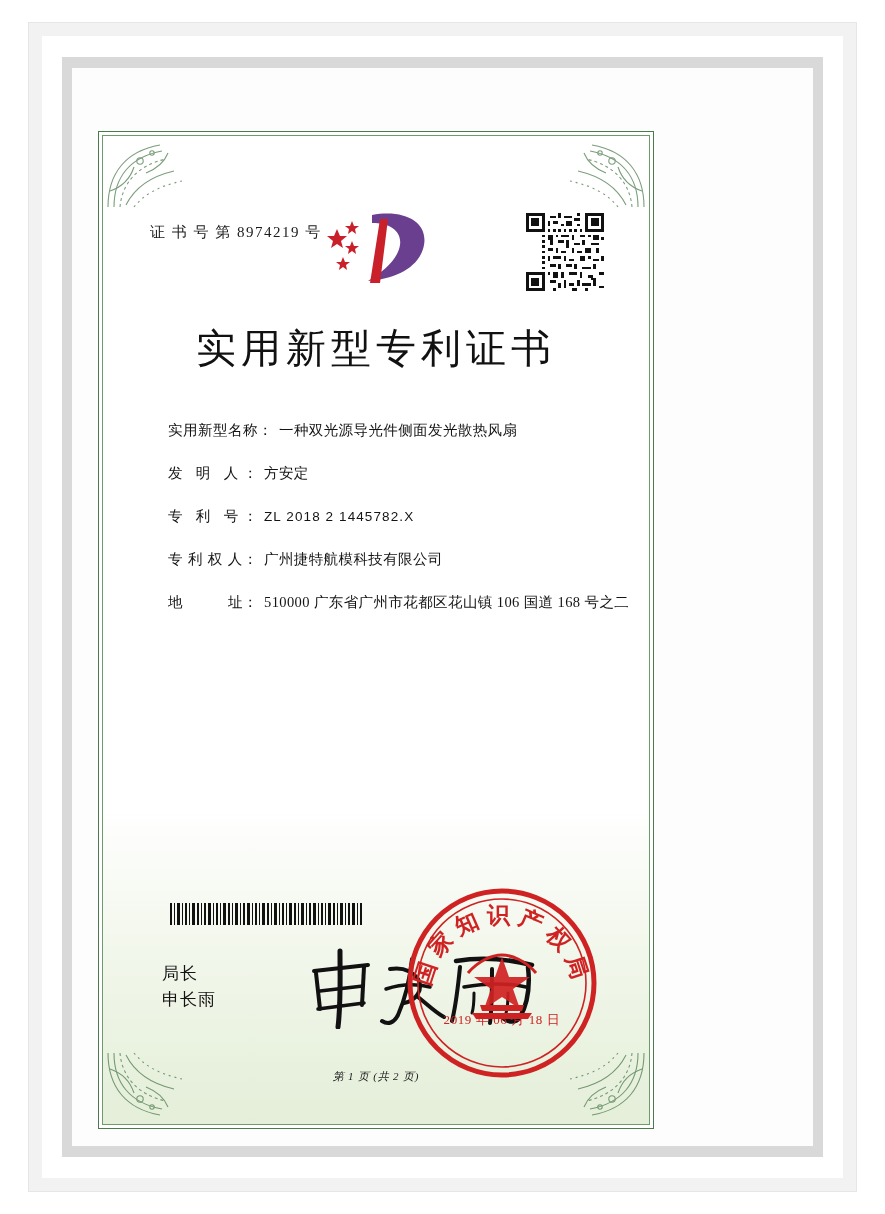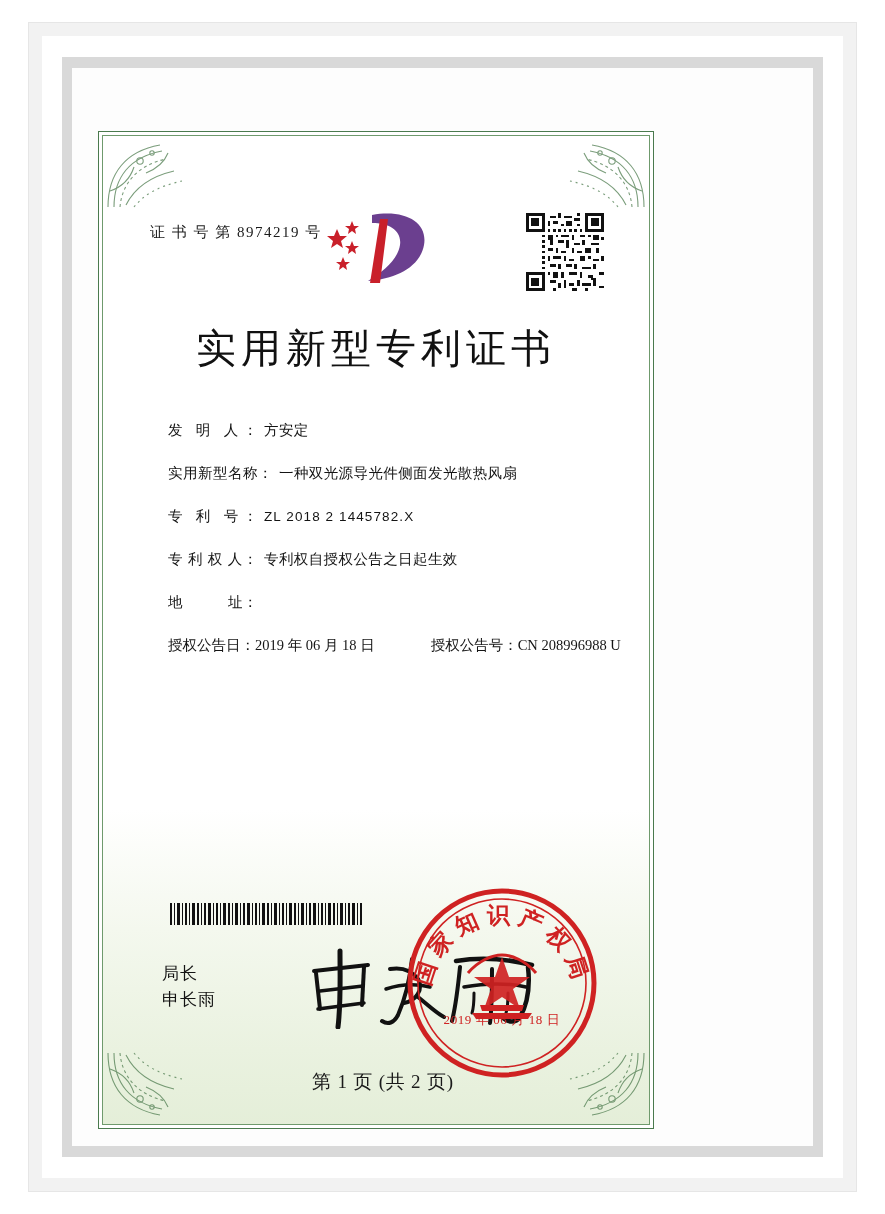--- a/index.html
+++ b/index.html
@@ -237,27 +237,28 @@
     width: 188px;
     text-align: center;
     font-size: 13px;
     color: #cf2222;
     letter-spacing: .6px;
   }
 
   
   .page-no {
     position: absolute;
-    left: 7px;
+    left: 0;
     width: 100%;
     top: 938px;
     text-align: center;
-    font-size: 19px;
+    font-size: 11px;
     color: #1a1a1a;
     letter-spacing: .8px;
+    font-style: italic;
   }
   .back-note {
     position: absolute;
     left: 0;
     width: 741px;
     top: 1013px;
     text-align: center;
     font-size: 13.5px;
     color: #1a1a1a;
     letter-spacing: 1px;
@@ -452,52 +453,45 @@
         <rect x="22" y="28" width="1" height="1"></rect>
           <rect x="24" y="24" width="2" height="1"></rect>
       </g>
     </svg>
 
     <div class="title">实用新型专利证书</div>
 
     <div class="fields">
 
       <div class="field">
+        <span class="lab">实用新型名称：</span>
+        <span class="val">一种双光源导光件侧面发光散热风扇</span>
+      </div>
+
+      <div class="field">
         <span class="lab spread">发 明 人：</span>
         <span class="val">方安定</span>
-      </div>
-
-      <div class="field">
-        <span class="lab">实用新型名称：</span>
-        <span class="val">一种双光源导光件侧面发光散热风扇</span>
       </div>
 
       <div class="field">
         <span class="lab spread">专 利 号：</span>
         <span class="val mono">ZL 2018 2 1445782.X</span>
       </div>
 
 
       <div class="field">
         <span class="lab spread">专 利 权 人：</span>
-        <span class="val">专利权自授权公告之日起生效</span>
+        <span class="val">广州捷特航模科技有限公司</span>
       </div>
 
       <div class="field">
         <span class="lab spread">地　　　址：</span>
+        <span class="val">510000 广东省广州市花都区花山镇 106 国道 168 号之二</span>
       </div>
 
-      <div class="field-2col">
-        <span class="col1">
-          <span class="lab">授权公告日：</span><span class="val">2019 年 06 月 18 日</span>
-        </span>
-        <span class="col2">
-          <span class="lab">授权公告号：</span><span class="val">CN 208996988 U</span>
-        </span>
-      </div>
 
     </div>
 
 
     <svg class="barcode" viewBox="0 0 196 22" shape-rendering="crispEdges">
       <rect width="196" height="22" fill="none"></rect>
       <g fill="#111111">
         <rect x="0" y="0" width="2" height="22"></rect>
           <rect x="4" y="0" width="1" height="22"></rect>
         <rect x="7" y="0" width="3" height="22"></rect>

